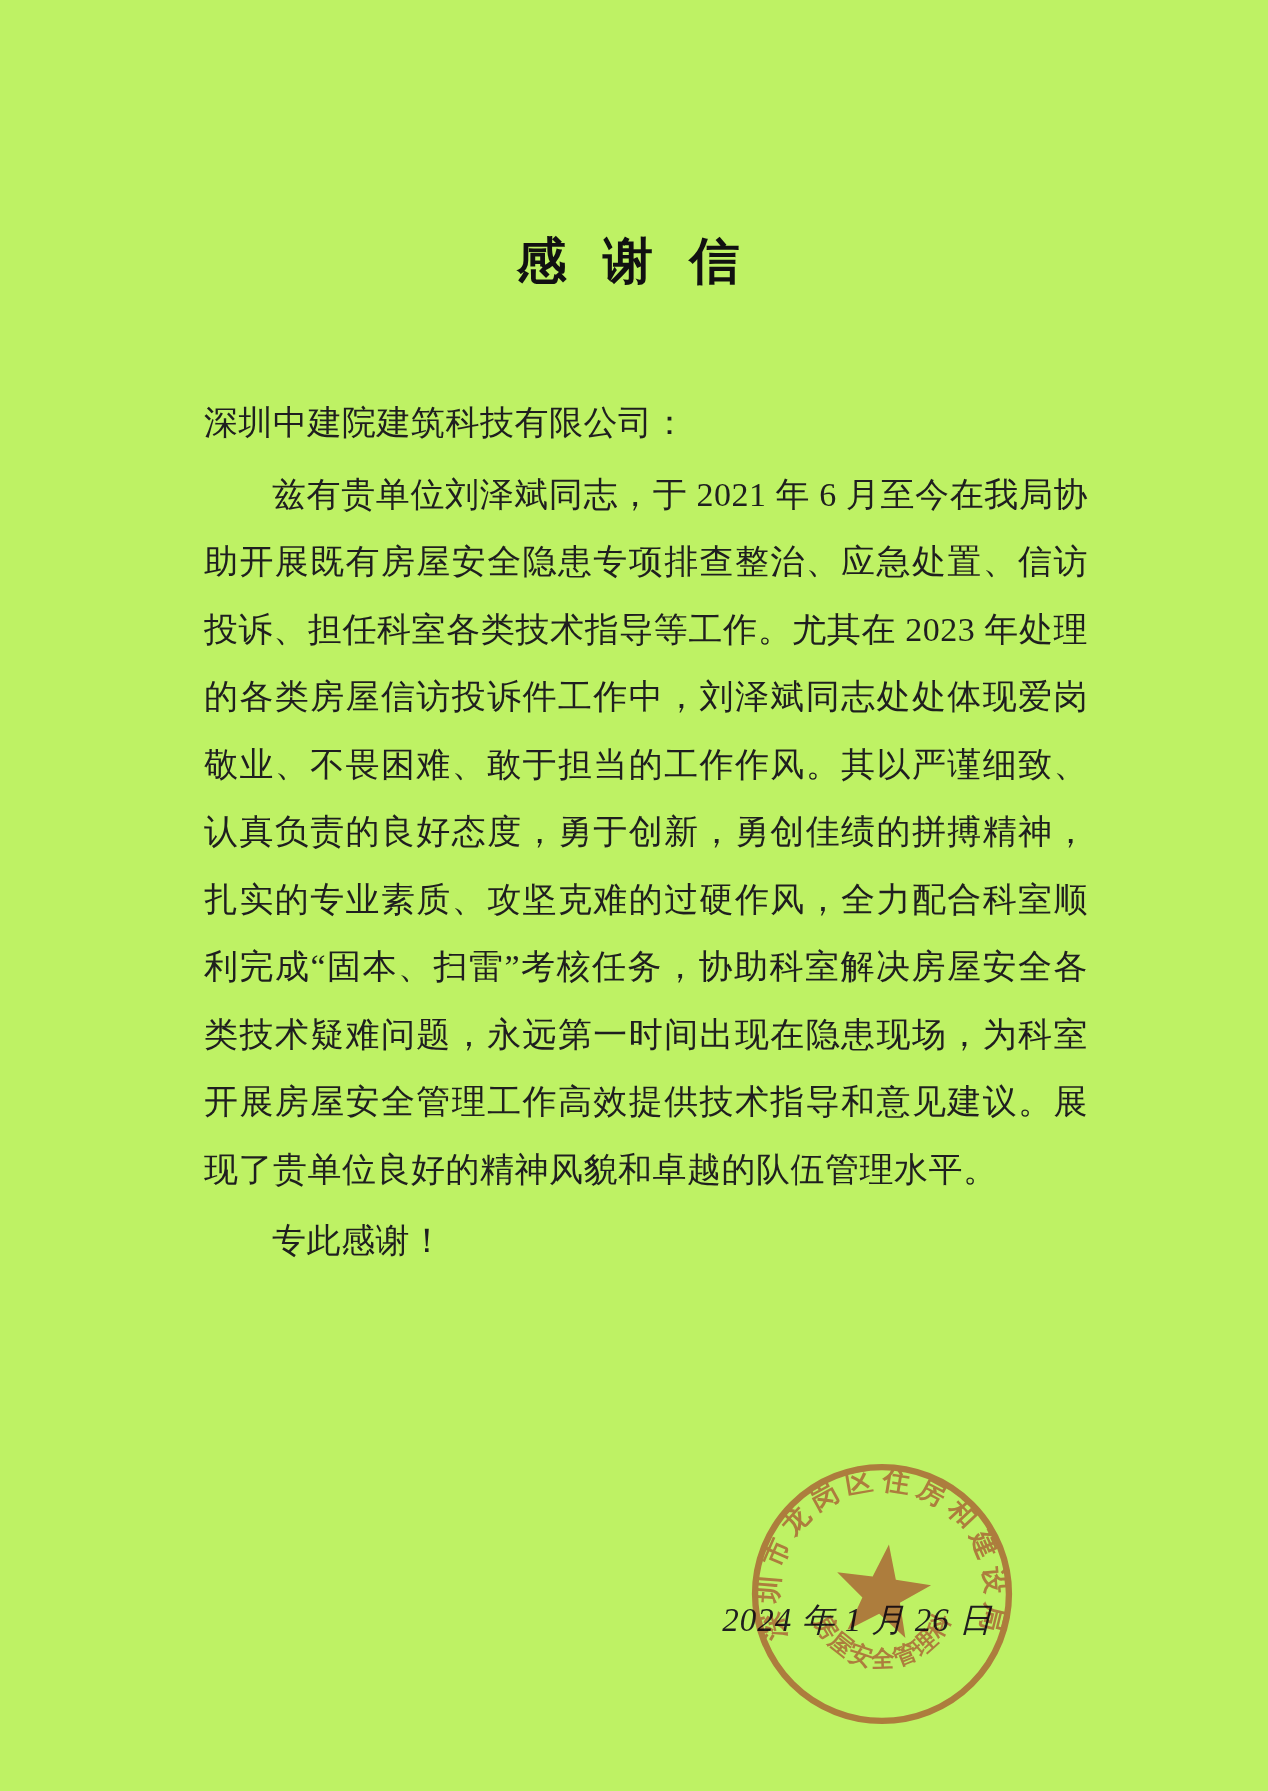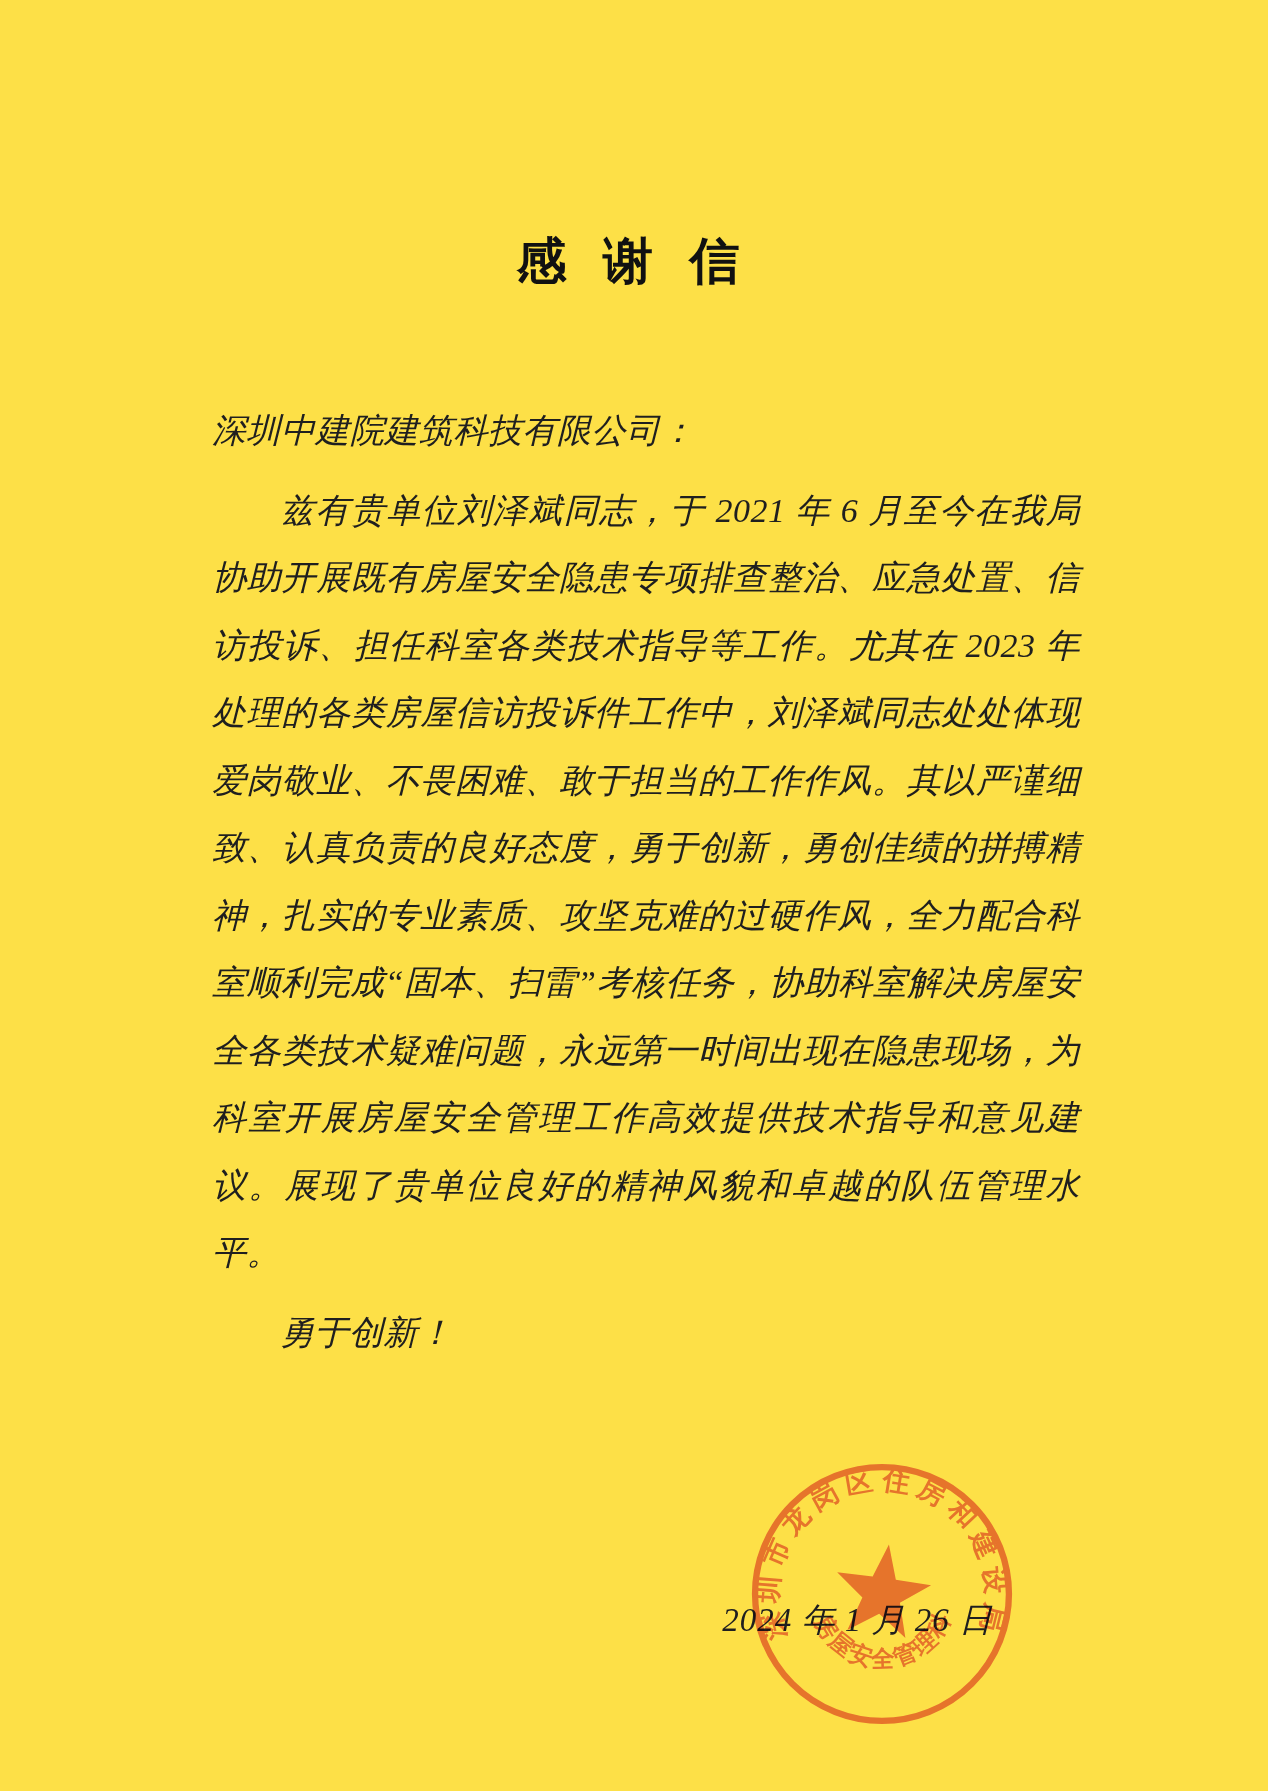--- a/index.html
+++ b/index.html
@@ -4,21 +4,21 @@
 <style>
   html, body {
     margin: 0;
     padding: 0;
     background: #ffffff;
   }
   .page {
     position: relative;
     width: 1268px;
     height: 1791px;
-    background: #fde047;
+    background: #bef264;
     overflow: hidden;
     font-family: "Liberation Serif", serif;
     color: #1f1f1f;
   }
   .title {
     position: absolute;
     top: 228px;
     left: 0;
     right: 0;
     text-align: center;
@@ -31,22 +31,21 @@
     position: absolute;
     top: 385px;
     left: 200px;
     width: 892px;
     font-size: 34px;
     line-height: 67.5px;
     text-align: justify;
     letter-spacing: 0.5px;
   }
   .body-text p {
-    margin: 12px;
-    font-style: italic;
+    margin: 4px;
   }
   .body-text p.indent {
     text-indent: 2em;
   }
   .signature-org {
     position: absolute;
     top: 1528px;
     right: 271px;
     font-size: 34px;
     letter-spacing: 1px;
@@ -78,21 +77,21 @@
 </head>
 <body>
 
 <div class="page">
 
   <div class="title">感 谢 信</div>
 
   <div class="body-text">
     <p class="salutation">深圳中建院建筑科技有限公司：</p>
     <p class="indent">兹有贵单位刘泽斌同志，于 2021 年 6 月至今在我局协助开展既有房屋安全隐患专项排查整治、应急处置、信访投诉、担任科室各类技术指导等工作。尤其在 2023 年处理的各类房屋信访投诉件工作中，刘泽斌同志处处体现爱岗敬业、不畏困难、敢于担当的工作作风。其以严谨细致、认真负责的良好态度，勇于创新，勇创佳绩的拼搏精神，扎实的专业素质、攻坚克难的过硬作风，全力配合科室顺利完成“固本、扫雷”考核任务，协助科室解决房屋安全各类技术疑难问题，永远第一时间出现在隐患现场，为科室开展房屋安全管理工作高效提供技术指导和意见建议。展现了贵单位良好的精神风貌和卓越的队伍管理水平。</p>
-    <p class="indent">勇于创新！</p>
+    <p class="indent">专此感谢！</p>
   </div>
 
 
   <div class="signature-date">2024 年 1 月 26 日</div>
 
   <svg class="stamp" viewBox="0 0 300 300">
     <defs>
       <path id="arcTop" d="M 45.8 198.6 A 115 115 0 1 1 254.2 198.6" fill="none"></path>
       <path id="arcBottom" d="M 74.8 177.4 A 80 80 0 0 0 225.2 177.4" fill="none"></path>
     </defs>

